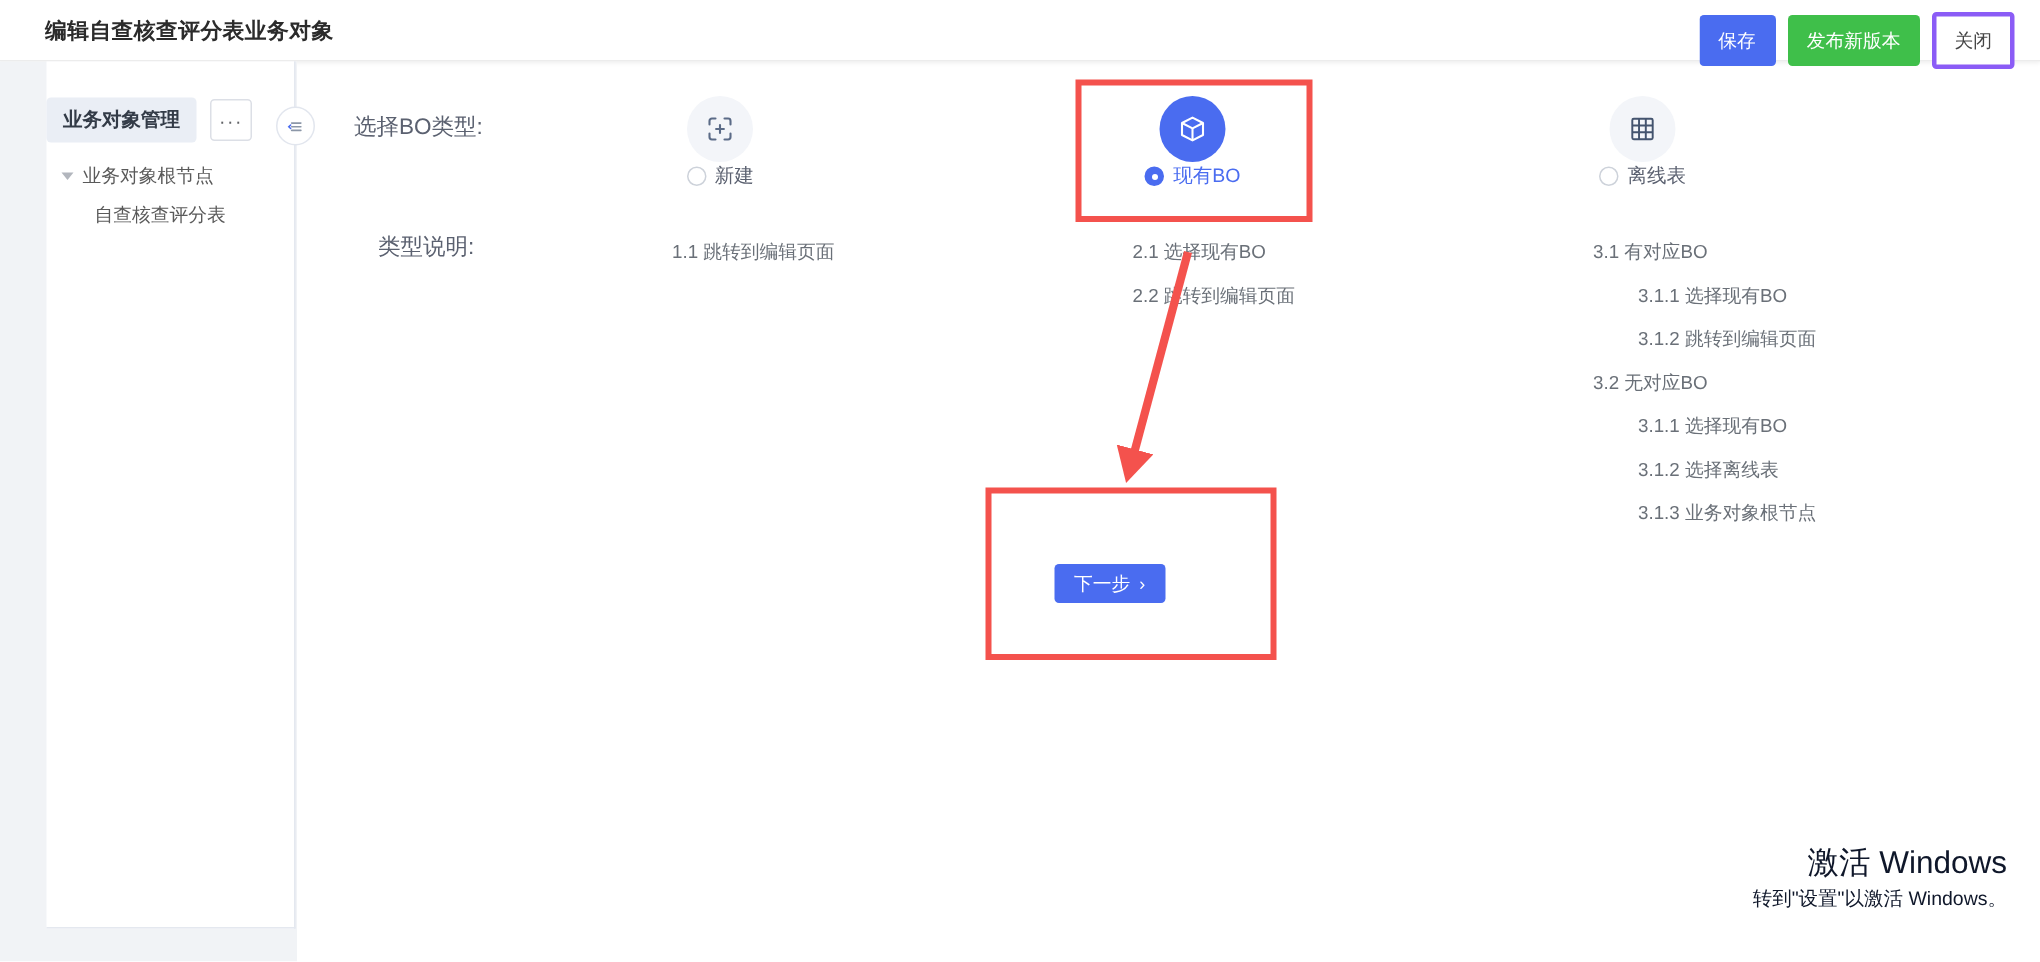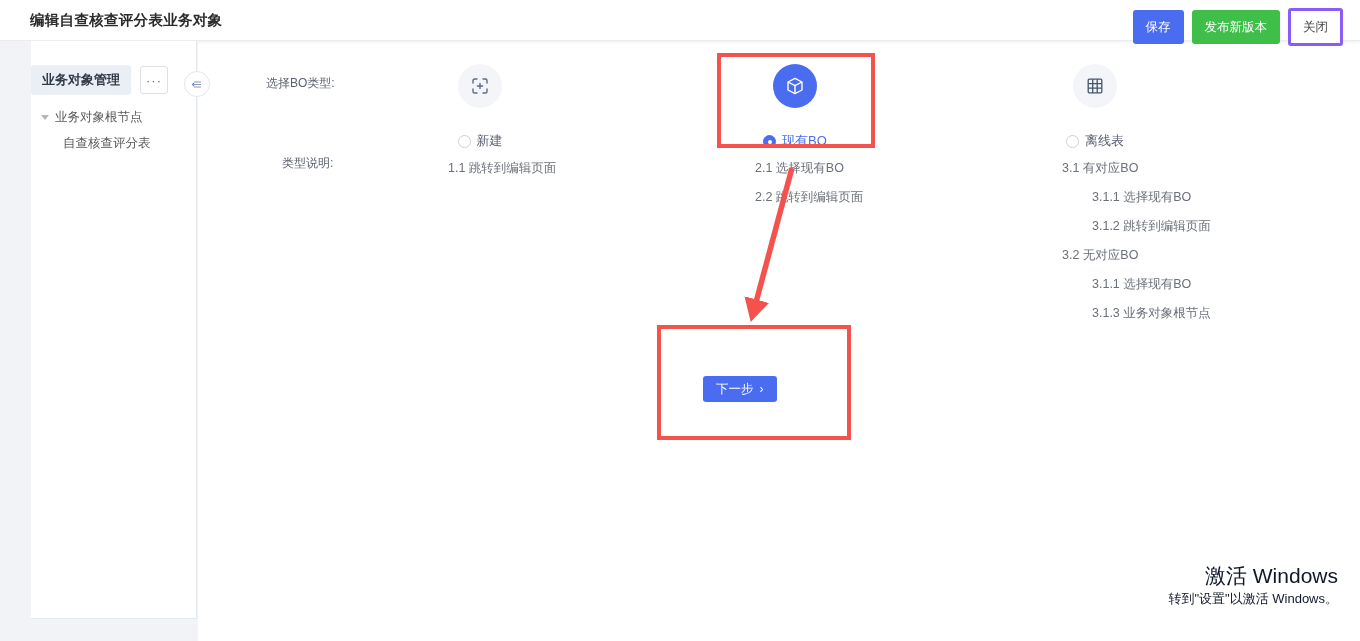--- a/index.html
+++ b/index.html
@@ -82,40 +82,40 @@
   }
   .tree-node.child { padding-left: 32px; }
   .caret {
     width: 0; height: 0; margin-right: 6px;
     border-left: 4px solid transparent; border-right: 4px solid transparent;
     border-top: 5px solid #b2b6bd;
   }
 
   
   .field-label {
-    position: absolute; font-size: 12px; color: #5b6170; margin-left: 30px;
+    position: absolute; font-size: 15px; color: #5b6170;
   }
   #label-botype { left: 236px; top: 75px; }
   #label-desc   { left: 252px; top: 155px; }
 
   .option-col { position: absolute; top: 64px; width: 210px; text-align: center; }
   #col-1 { left: 375px; }
   #col-2 { left: 690px; }
   #col-3 { left: 990px; }
 
   .opt-icon {
     width: 44px; height: 44px; border-radius: 50%;
     display: flex; align-items: center; justify-content: center;
     margin: 0 auto;
   }
   .opt-icon.plain { background: #f3f5f9; }
   .opt-icon.active { background: #4a6cf0; }
 
   .opt-radio-row {
-    margin-top: 24px; display: flex; align-items: center; justify-content: center;
+    margin-top: 0; display: flex; align-items: center; justify-content: center;
     gap: 6px; cursor: pointer;
   }
   .radio {
     width: 13px; height: 13px; border-radius: 50%;
     border: 1px solid #cdd2da; background: #fff;
     display: inline-block; position: relative; flex: none;
   }
   .radio.checked { border-color: #4a6cf0; background: #4a6cf0; }
   .radio.checked::after {
     content: ""; position: absolute; left: 4px; top: 4px;
@@ -251,20 +251,21 @@
     <div class="desc-line">2.1 选择现有BO</div>
     <div class="desc-line">2.2 跳转到编辑页面</div>
   </div>
 
   <div class="desc-col" id="desc-3">
     <div class="desc-line">3.1 有对应BO</div>
     <div class="desc-line indent">3.1.1 选择现有BO</div>
     <div class="desc-line indent">3.1.2 跳转到编辑页面</div>
     <div class="desc-line">3.2 无对应BO</div>
     <div class="desc-line indent">3.1.1 选择现有BO</div>
+    <div class="desc-line indent">3.1.2 选择离线表</div>
     <div class="desc-line indent">3.1.3 业务对象根节点</div>
   </div>
 
   <div class="next-wrap">
     <button class="btn-next">
       <span>下一步</span>
       <span class="chev">›</span>
     </button>
   </div>
 

